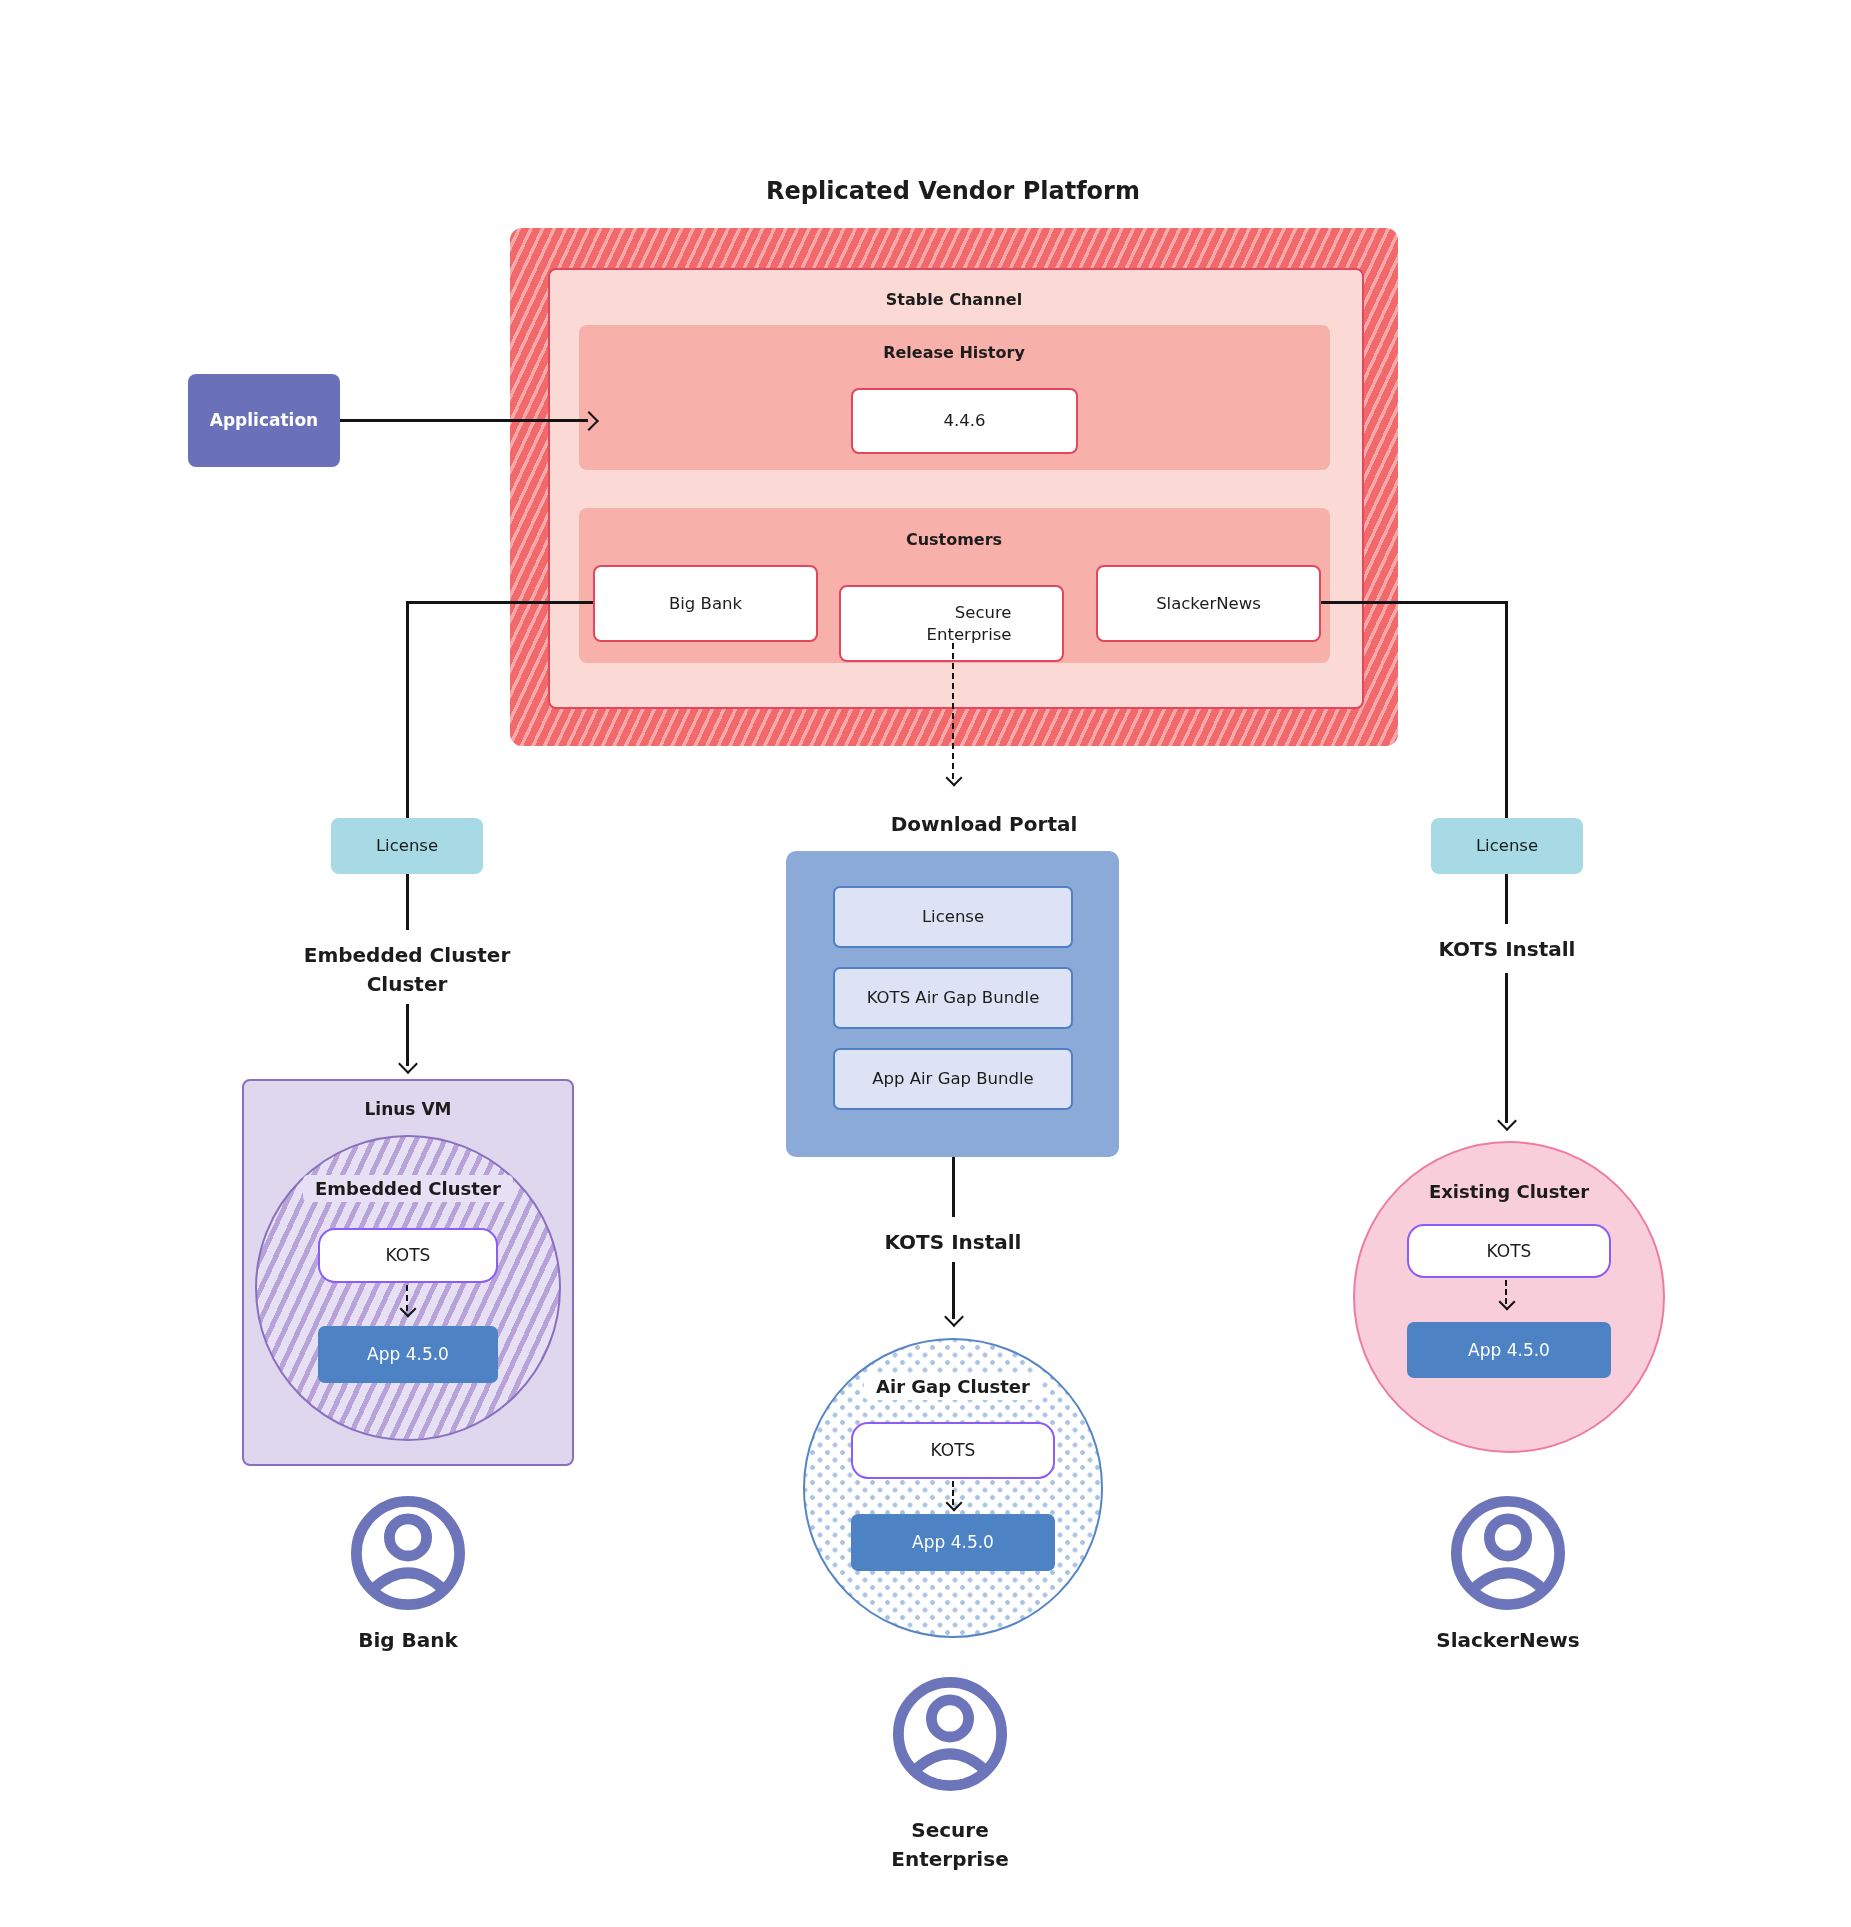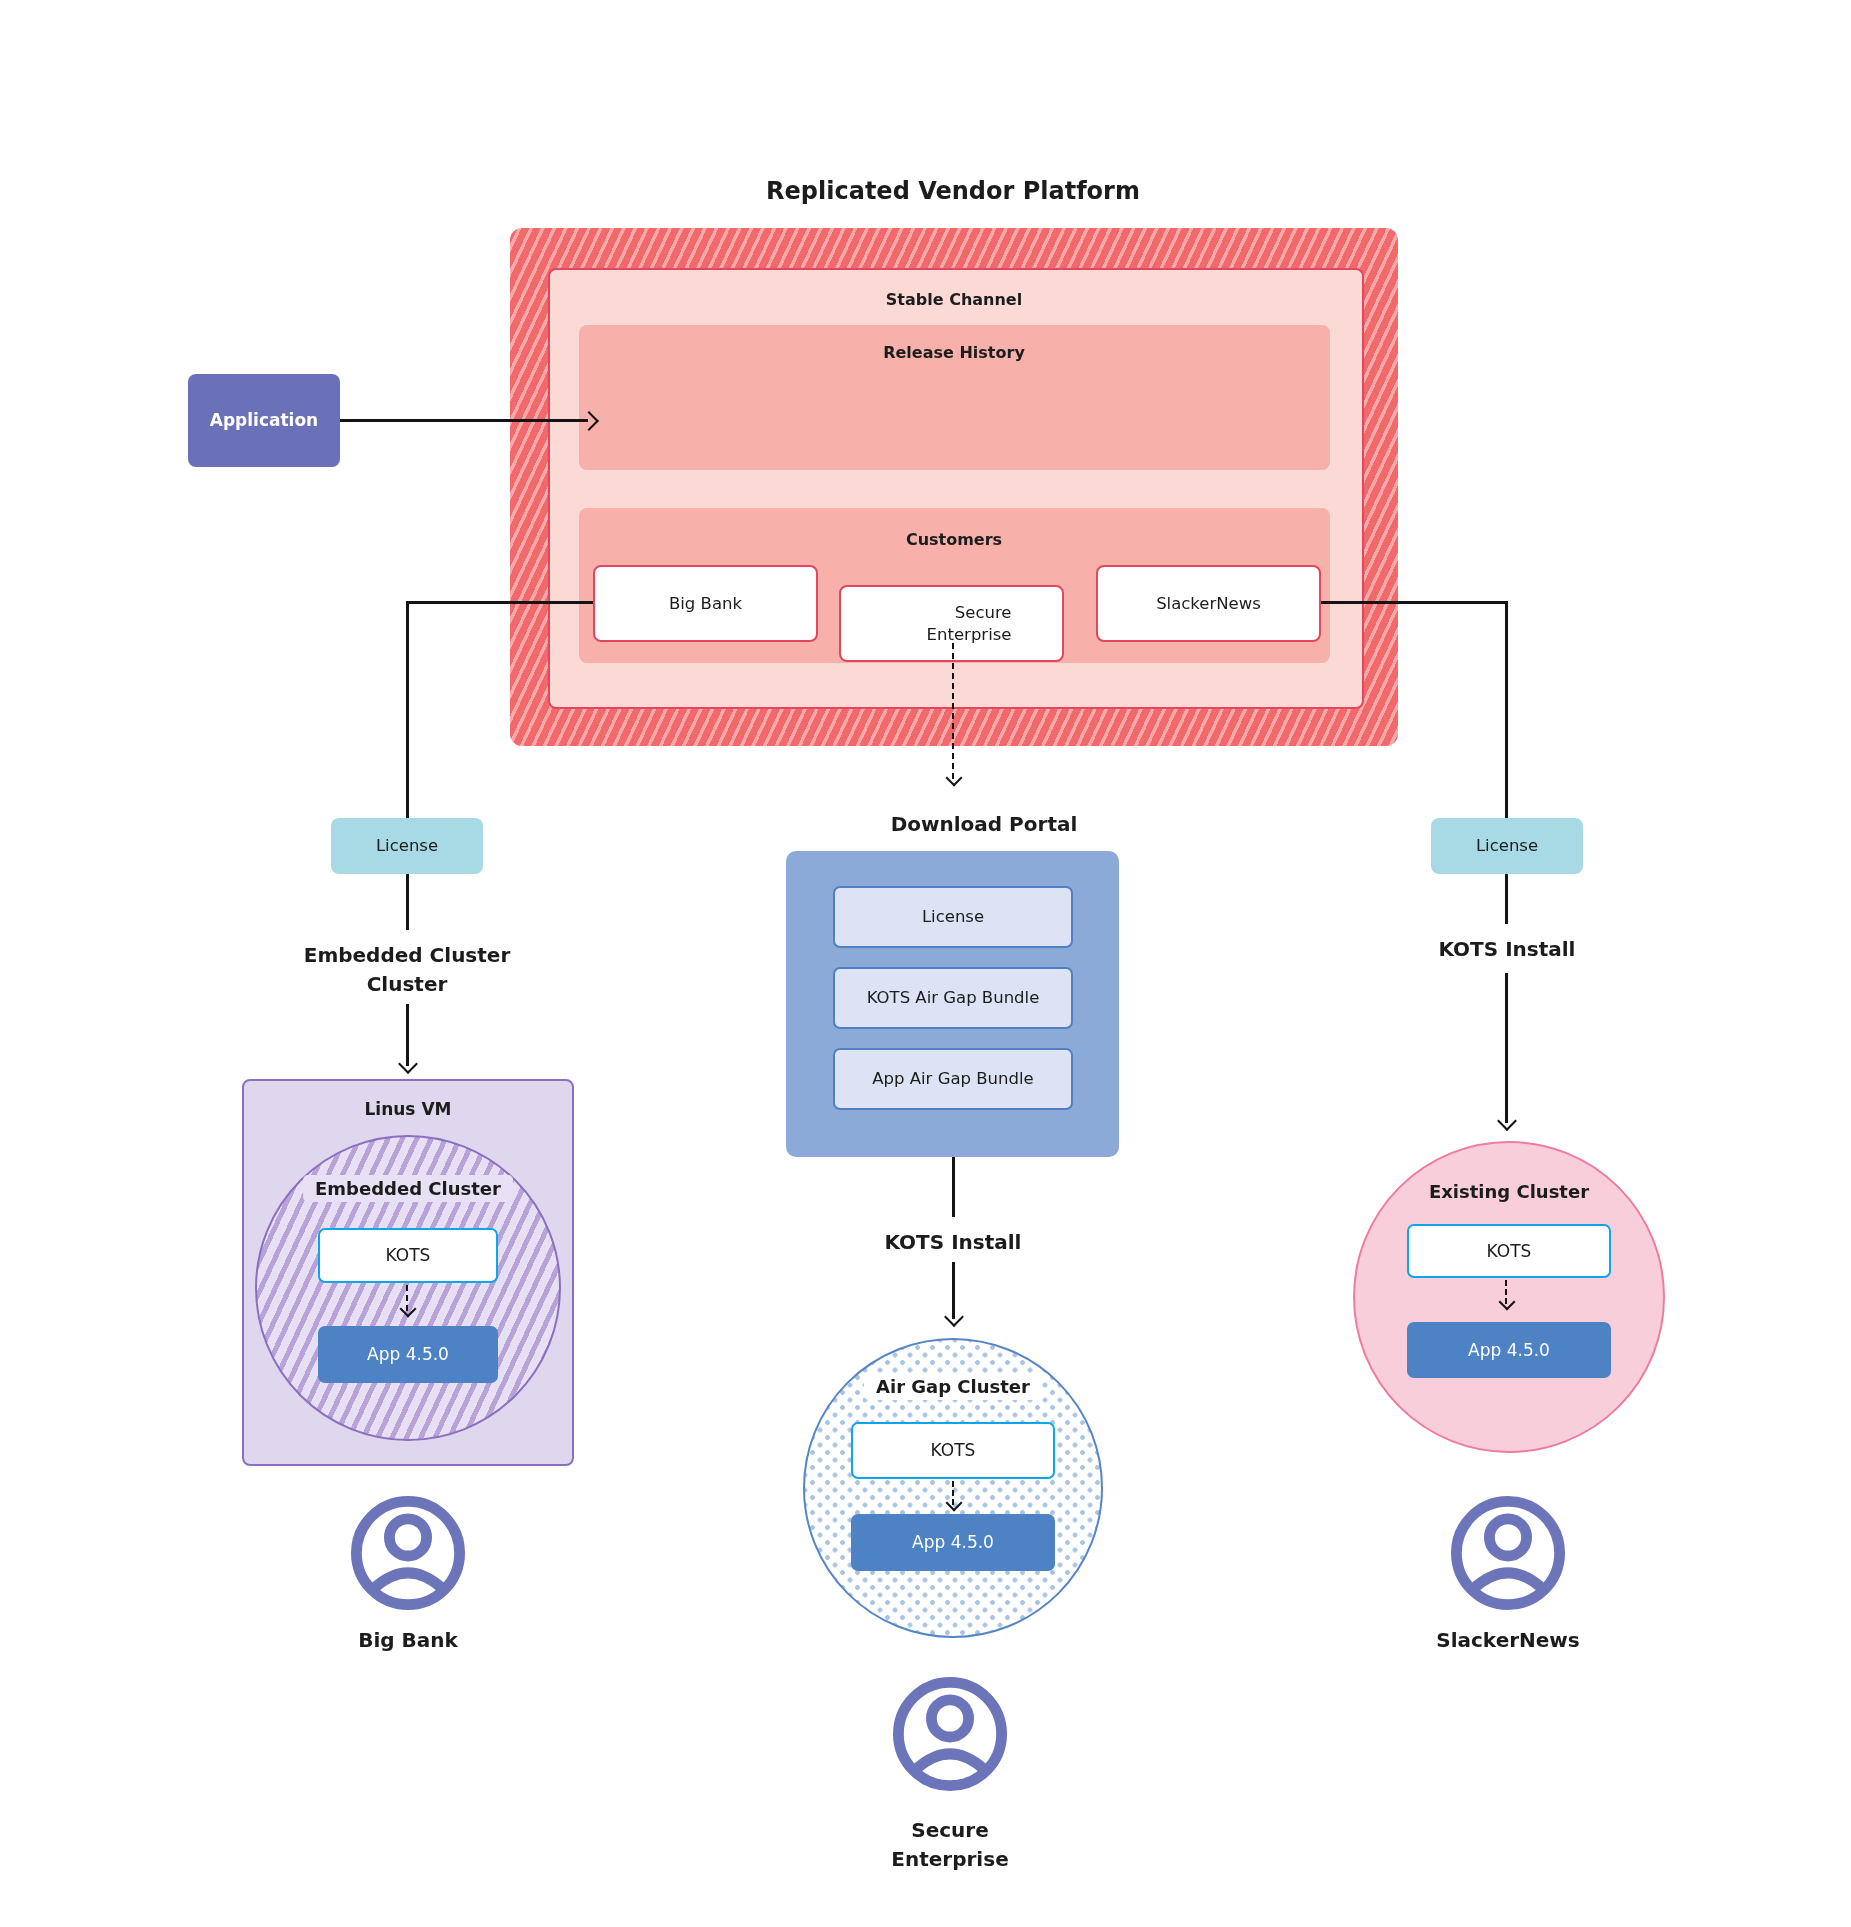--- a/index.html
+++ b/index.html
@@ -41,39 +41,42 @@
   .ec-circle { border:2.5px solid #8b6fc0;
     background:#e7e0f4 repeating-linear-gradient(115deg, #b7a3d8 0 5px, rgba(0,0,0,0) 5px 13px); }
   .ag-circle { border:2.5px solid #5585c5; background-color:#ffffff;
     background-image:radial-gradient(#a9c3e4 2px, rgba(0,0,0,0) 2.7px), radial-gradient(#a9c3e4 2px, rgba(0,0,0,0) 2.7px);
     background-size:15px 15px; background-position:0 0, 7.5px 7.5px; }
   .ex-circle { background:#f9cedb; border:2.5px solid #ee7ba0; }
   .cluster-label { position:absolute; font-size:18px; font-weight:600; white-space:nowrap; }
   .backing-lav   { background:#e8e1f5; padding:3px 12px; border-radius:5px; }
   .backing-white { background:#ffffff; padding:3px 12px; border-radius:5px; }
   .vm-label { position:absolute; font-size:17px; font-weight:600; white-space:nowrap; }
-  .kots   { background:#ffffff; border:2px solid #0ea5e9; border-radius:7px; font-size:17px; font-weight:500; }
+  .kots   { background:#ffffff; border:2px solid #8b5cf6; border-radius:17px; font-size:17px; font-weight:500; }
   .appbox { background:#4d82c4; color:#ffffff; border-radius:7px; font-size:17px; font-weight:500; }
   .person { position:absolute; width:120px; height:120px; }
   .title  { position:absolute; font-size:24px; font-weight:600; white-space:nowrap; }
 </style>
 </head>
 <body>
 
 <div class="canvas">
 
   <div class="title cx" style="left:953px; top:177px;">Replicated Vendor Platform</div>
 
   <div class="abs hatch-red" style="left:510px; top:228px; width:888px; height:518px;"></div>
 
   <div class="abs stable" style="left:548px; top:268px; width:812px; height:437px;"></div>
   <div class="sec-label cx" style="left:954px; top:290px;">Stable Channel</div>
 
   <div class="abs section" style="left:579px; top:325px; width:751px; height:145px;"></div>
   <div class="sec-label cx" style="left:954px; top:343px;">Release History</div>
+  <div class="box rel-white" style="left:851px; top:388px; width:227px; height:66px;">
+    <span>4.4.6</span>
+  </div>
 
   <div class="abs section" style="left:579px; top:508px; width:751px; height:155px;"></div>
   <div class="sec-label cx" style="left:954px; top:530px;">Customers</div>
   <div class="box cust" style="left:593px; top:565px; width:225px; height:77px;">
     <span>Big Bank</span>
   </div>
   <div class="box cust" style="left:839px; top:565px; width:225px; height:77px;margin-top:20px;">
     <span class="narrow-text">Secure Enterprise</span>
   </div>
   <div class="box cust" style="left:1096px; top:565px; width:225px; height:77px;">

